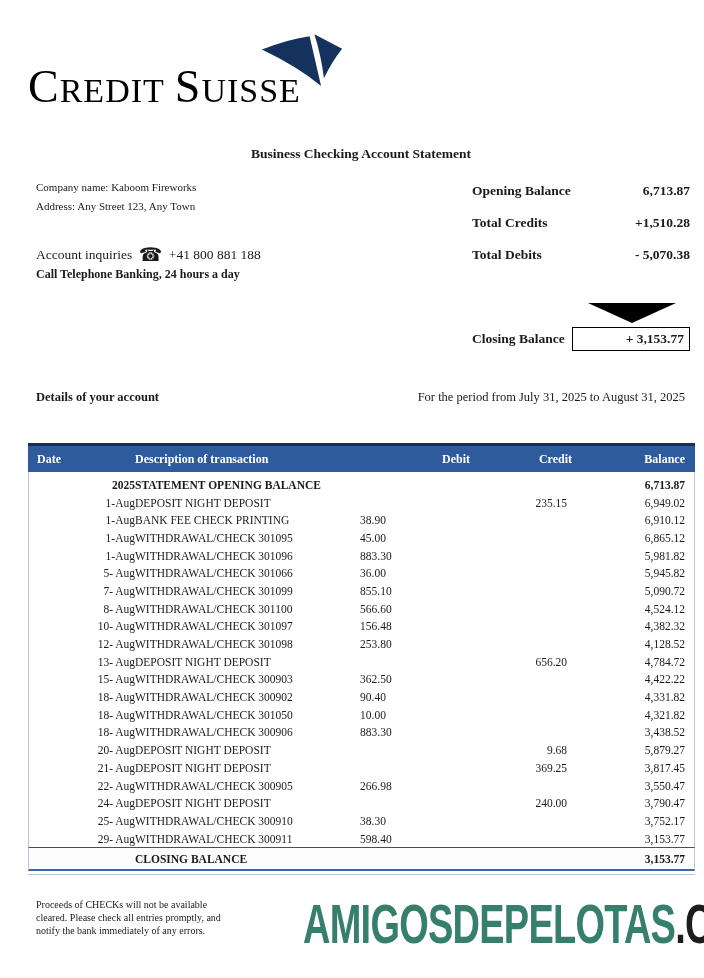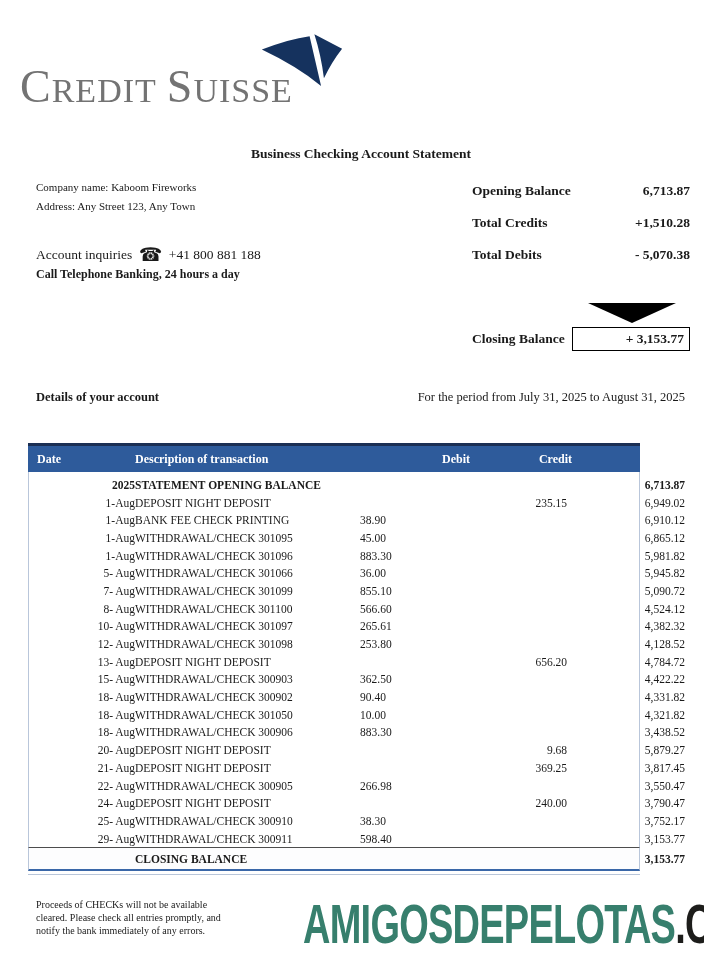--- a/index.html
+++ b/index.html
@@ -8,21 +8,21 @@
     position: relative;
     width: 704px; height: 978px;
     margin: 0 auto;
     background: #ffffff;
     font-family: "Liberation Serif", serif;
     color: #1a1a1a;
     overflow: hidden;
   }
 
   
-  .logo { position: absolute; left: 20px; top: 60px; color: #737373; white-space: nowrap; }
+  .logo { position: absolute; left: 28px; top: 60px; color: #000000; white-space: nowrap; }
   .logo .lg { font-size: 46px; font-weight: 400; letter-spacing: 1px; }
   .logo .sm { font-size: 34px; font-weight: 400; letter-spacing: 1px; }
   .logo .gap { display: inline-block; width: 10px; }
   .sail { position: absolute; left: 258px; top: 34px; width: 86px; height: 58px; }
 
   
   .title {
     position: absolute; left: 18px; right: 0; top: 146px;
     text-align: center; font-weight: 700; font-size: 13.5px;
   }
@@ -52,21 +52,21 @@
     border: 1px solid #000; font-weight: 700;
     display: flex; align-items: center; justify-content: flex-end;
     padding-right: 5px;
   }
 
   
   .details-label { position: absolute; left: 36px; top: 390px; font-weight: 700; font-size: 12.5px; }
   .period { position: absolute; right: 19px; top: 390px; font-size: 12.5px; }
 
   
-  .stmt-table { position: absolute; left: 28px; top: 443px; width: 612px; }
+  .stmt-table { position: absolute; left: 28px; top: 443px; width: 667px; }
   .thead {
     display: grid; grid-template-columns: 107px 225px 133px 79px 116px;
     background: #2e5b9b; border-top: 3px solid #1b2f54;
     height: 29px; align-items: center;
     color: #fff; font-weight: 700; font-size: 12px;
   }
   .thead .h-date { padding-left: 9px; }
   .thead .h-debit { text-align: right; padding-right: 23px; }
   .thead .h-credit { text-align: right; }
   .thead .h-balance { text-align: right; padding-right: 3px; }
@@ -219,21 +219,21 @@
         <div class="trow">
           <div class="cell c-date">8- Aug</div>
           <div class="cell c-desc">WITHDRAWAL/CHECK 301100</div>
           <div class="cell c-debit">566.60</div>
           <div class="cell c-credit"></div>
           <div class="cell c-balance">4,524.12</div>
         </div>
         <div class="trow">
           <div class="cell c-date">10- Aug</div>
           <div class="cell c-desc">WITHDRAWAL/CHECK 301097</div>
-          <div class="cell c-debit">265.61</div>
+          <div class="cell c-debit">156.48</div>
           <div class="cell c-credit"></div>
           <div class="cell c-balance">4,382.32</div>
         </div>
         <div class="trow">
           <div class="cell c-date">12- Aug</div>
           <div class="cell c-desc">WITHDRAWAL/CHECK 301098</div>
           <div class="cell c-debit">253.80</div>
           <div class="cell c-credit"></div>
           <div class="cell c-balance">4,128.52</div>
         </div>

